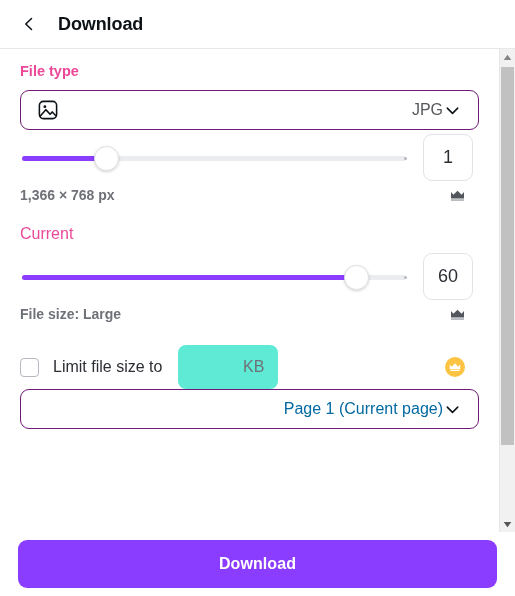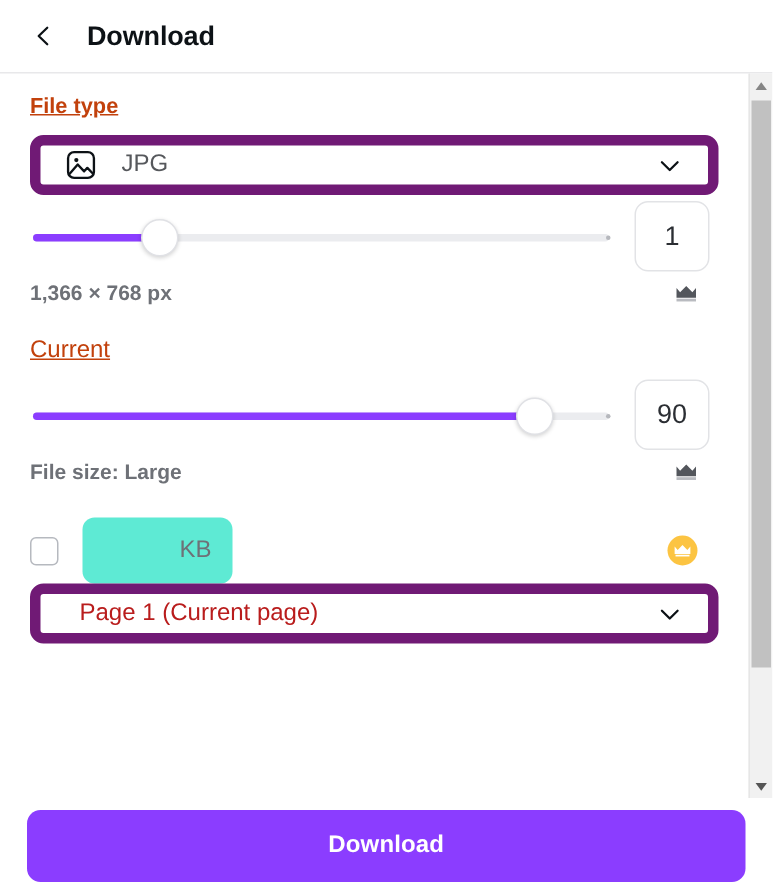--- a/index.html
+++ b/index.html
@@ -73,58 +73,58 @@
     height: 483px;
     box-sizing: border-box;
     padding: 14px 20px 0 20px;
     background: #ffffff;
     overflow: hidden;
   }
 
   .field-label {
     font-size: 14.5px;
     font-weight: 700;
-    color: #c2410c;
+    color: #ec4899;
     margin: 0 0 10px 0;
     line-height: 1.2;
-    text-decoration: underline;
   }
   .field-label.normal {
     font-weight: 400;
     font-size: 16px;
   }
 
   
   .select-box {
     width: 459px;
     height: 40px;
     box-sizing: border-box;
-    border: 7px solid #701a75;
+    border: 1px solid #701a75;
     border-radius: 9px;
     display: flex;
     align-items: center;
     padding: 0 16px;
     background: #ffffff;
     cursor: pointer;
     position: relative;
+    text-align: right;
   }
   .select-box .file-icon {
     flex: 0 0 auto;
     margin-right: 16px;
     display: flex;
     align-items: center;
   }
   .select-value {
     font-size: 16px;
     color: #56585c;
     flex: 1 1 auto;
     line-height: 1;
   }
   .select-value.dark {
-    color: #b91c1c;
+    color: #0369a1;
     margin-left: 10px;
   }
   .chev {
     flex: 0 0 auto;
     display: flex;
     align-items: center;
   }
 
   
   .slider-row {
@@ -381,34 +381,35 @@
     </div>
 
     <div class="field-label normal" style="margin-top:20px;">Current</div>
     <div class="slider-row">
       <div class="slider-wrap">
         <div class="track"></div>
         <div class="track-fill" id="quality-fill" style="width: 334.08px;"></div>
         <div class="track-tick" style="left:384px;"></div>
         <div class="thumb" id="quality-thumb" style="left: 323.58px;"></div>
       </div>
-      <div class="num-box">90</div>
+      <div class="num-box">60</div>
     </div>
     <div class="sub-row">
       <span class="sub-text">File size: Large</span>
       <span class="crown-plain">
         <svg width="15" height="13" viewBox="0 0 16 14">
           <path d="M1 3.2 L3.6 6.2 L8 1.8 L12.4 6.2 L15 3.2 L15 10.2 L1 10.2 Z" fill="#53565c"></path>
           <rect x="1" y="10.9" width="14" height="2" fill="#b9bbc0"></rect>
         </svg>
       </span>
     </div>
 
     <div class="limit-row">
       <span class="checkbox"></span>
+      <span class="limit-label">Limit file size to</span>
       <span class="kb-box">KB</span>
       <span class="crown-badge">
         <svg width="12" height="10" viewBox="0 0 16 13">
           <path d="M1 3 L3.7 6 L8 1.6 L12.3 6 L15 3 L15 9.6 L1 9.6 Z" fill="#ffffff"></path>
           <rect x="1.8" y="10.3" width="12.4" height="1.5" fill="#ffffff"></rect>
         </svg>
       </span>
     </div>
 
     <div class="select-box">

